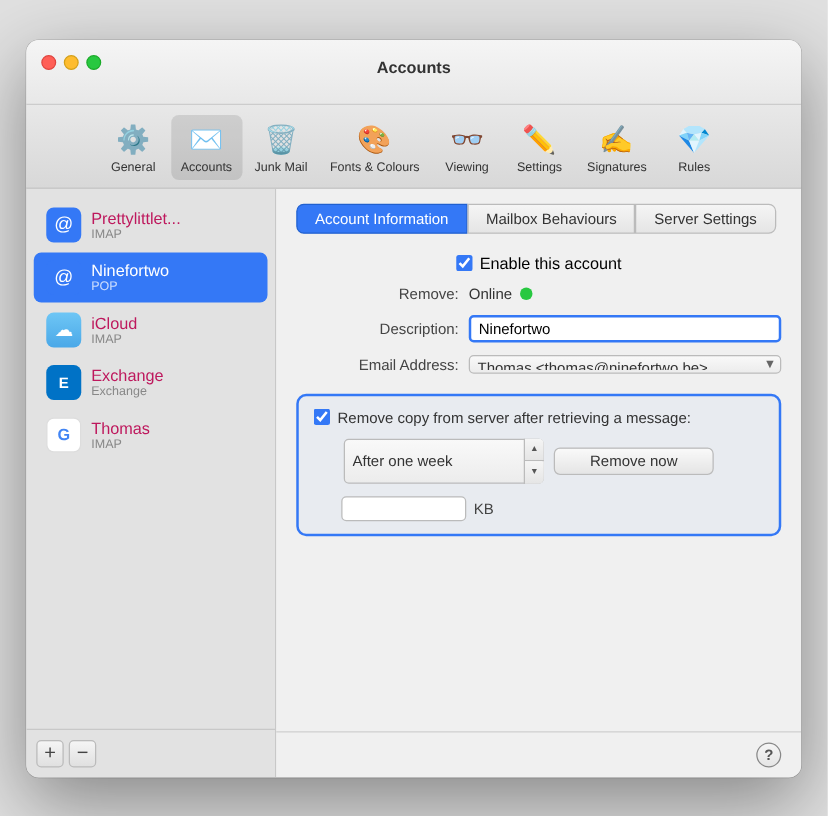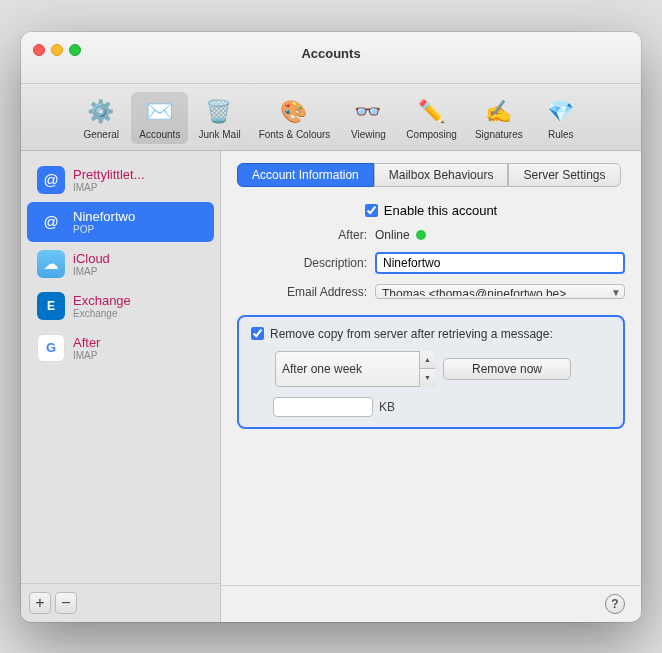--- a/index.html
+++ b/index.html
@@ -401,21 +401,21 @@
     <div class="toolbar-item">
       <div class="toolbar-icon">🎨</div>
       <span class="toolbar-label">Fonts &amp; Colours</span>
     </div>
     <div class="toolbar-item">
       <div class="toolbar-icon">👓</div>
       <span class="toolbar-label">Viewing</span>
     </div>
     <div class="toolbar-item">
       <div class="toolbar-icon">✏️</div>
-      <span class="toolbar-label">Composing</span>
+      <span class="toolbar-label">Settings</span>
     </div>
     <div class="toolbar-item">
       <div class="toolbar-icon">✍️</div>
       <span class="toolbar-label">Signatures</span>
     </div>
     <div class="toolbar-item">
       <div class="toolbar-icon">💎</div>
       <span class="toolbar-label">Rules</span>
     </div>
   </div>
@@ -452,21 +452,21 @@
         <div class="sidebar-icon icon-exchange" style="font-size:12px;font-weight:bold;">E</div>
         <div>
           <div class="account-name">Exchange</div>
           <div class="account-type">Exchange</div>
         </div>
       </div>
 
       <div class="sidebar-item">
         <div class="sidebar-icon icon-google" style="font-size:13px;font-weight:bold;color:#4285F4;">G</div>
         <div>
-          <div class="account-name">After</div>
+          <div class="account-name">Thomas</div>
           <div class="account-type">IMAP</div>
         </div>
       </div>
 
       <div class="sidebar-spacer"></div>
 
       <div class="sidebar-actions">
         <div class="sidebar-btn">
           <span>+</span>
         </div>
@@ -484,21 +484,21 @@
           <div class="tab">Mailbox Behaviours</div>
           <div class="tab">Server Settings</div>
         </div>
 
         <div class="checkbox-row">
           <input type="checkbox" checked="" style="">
           <span>Enable this account</span>
         </div>
 
         <div class="form-row">
-          <span class="form-label">After:</span>
+          <span class="form-label">Remove:</span>
           <div class="status-indicator">
             <span>Online</span>
             <div class="status-dot"></div>
           </div>
         </div>
 
         <div class="form-row">
           <span class="form-label">Description:</span>
           <input type="text" class="text-input" value="Ninefortwo" style="">
         </div>

